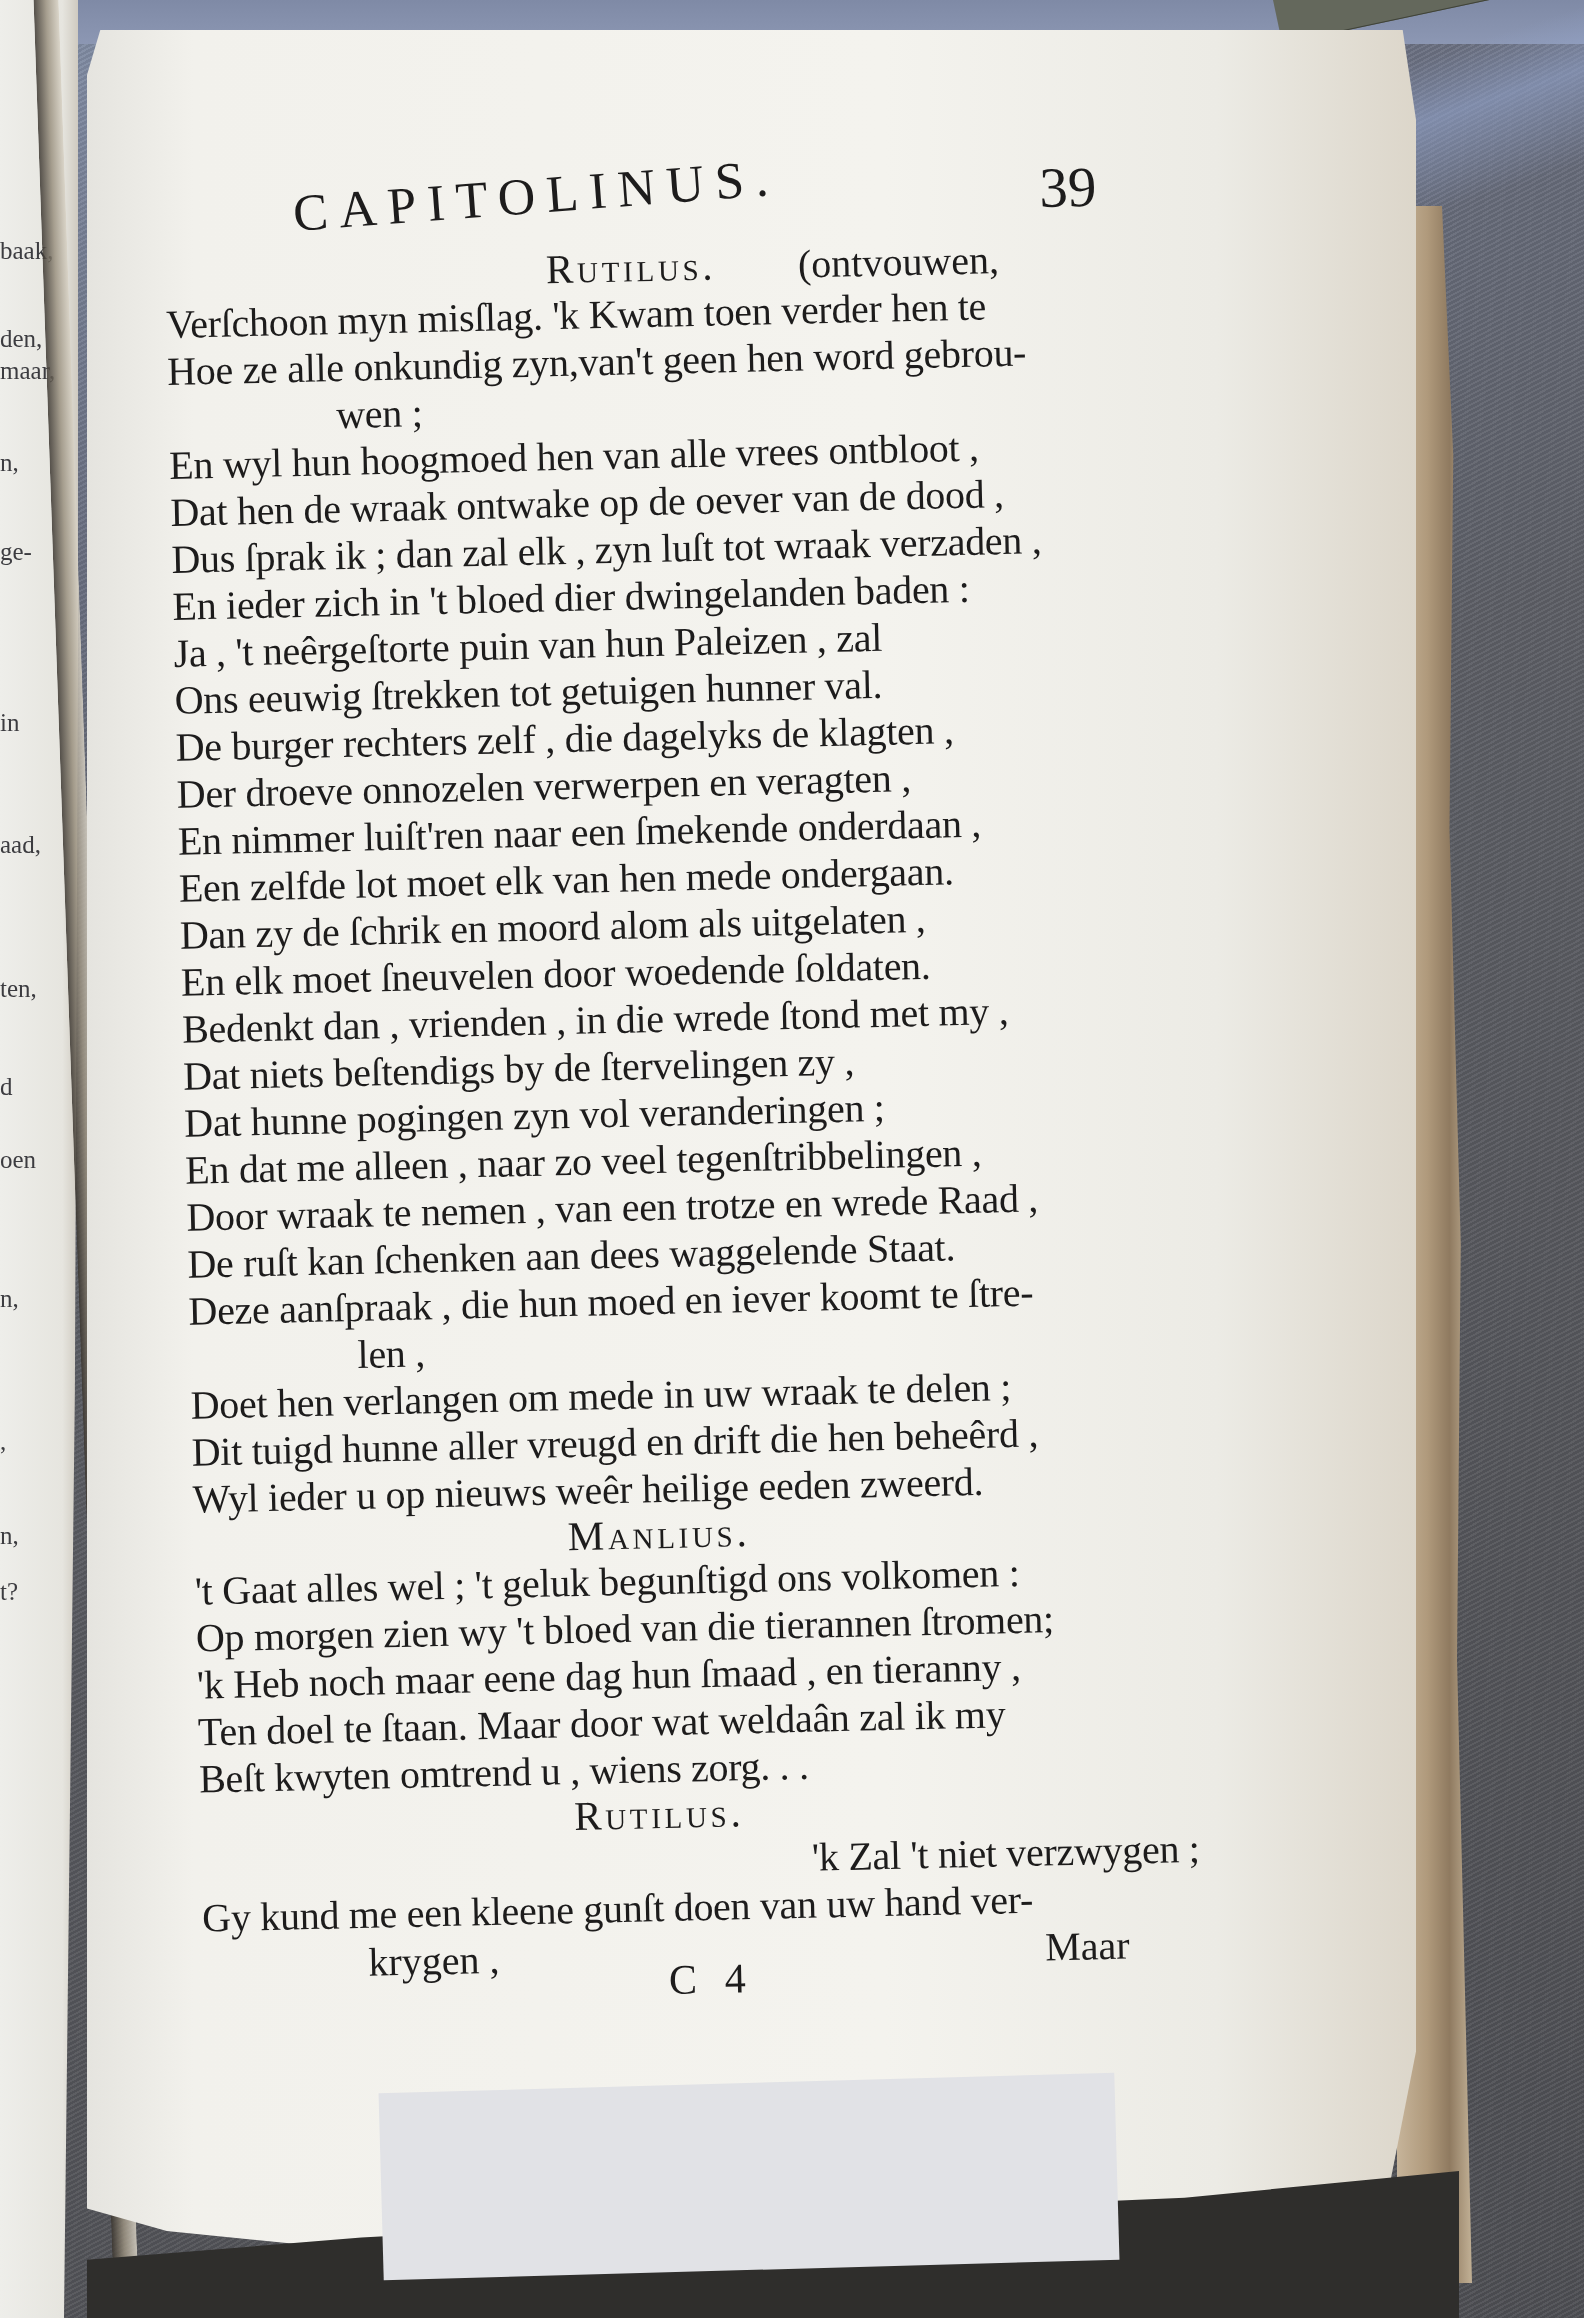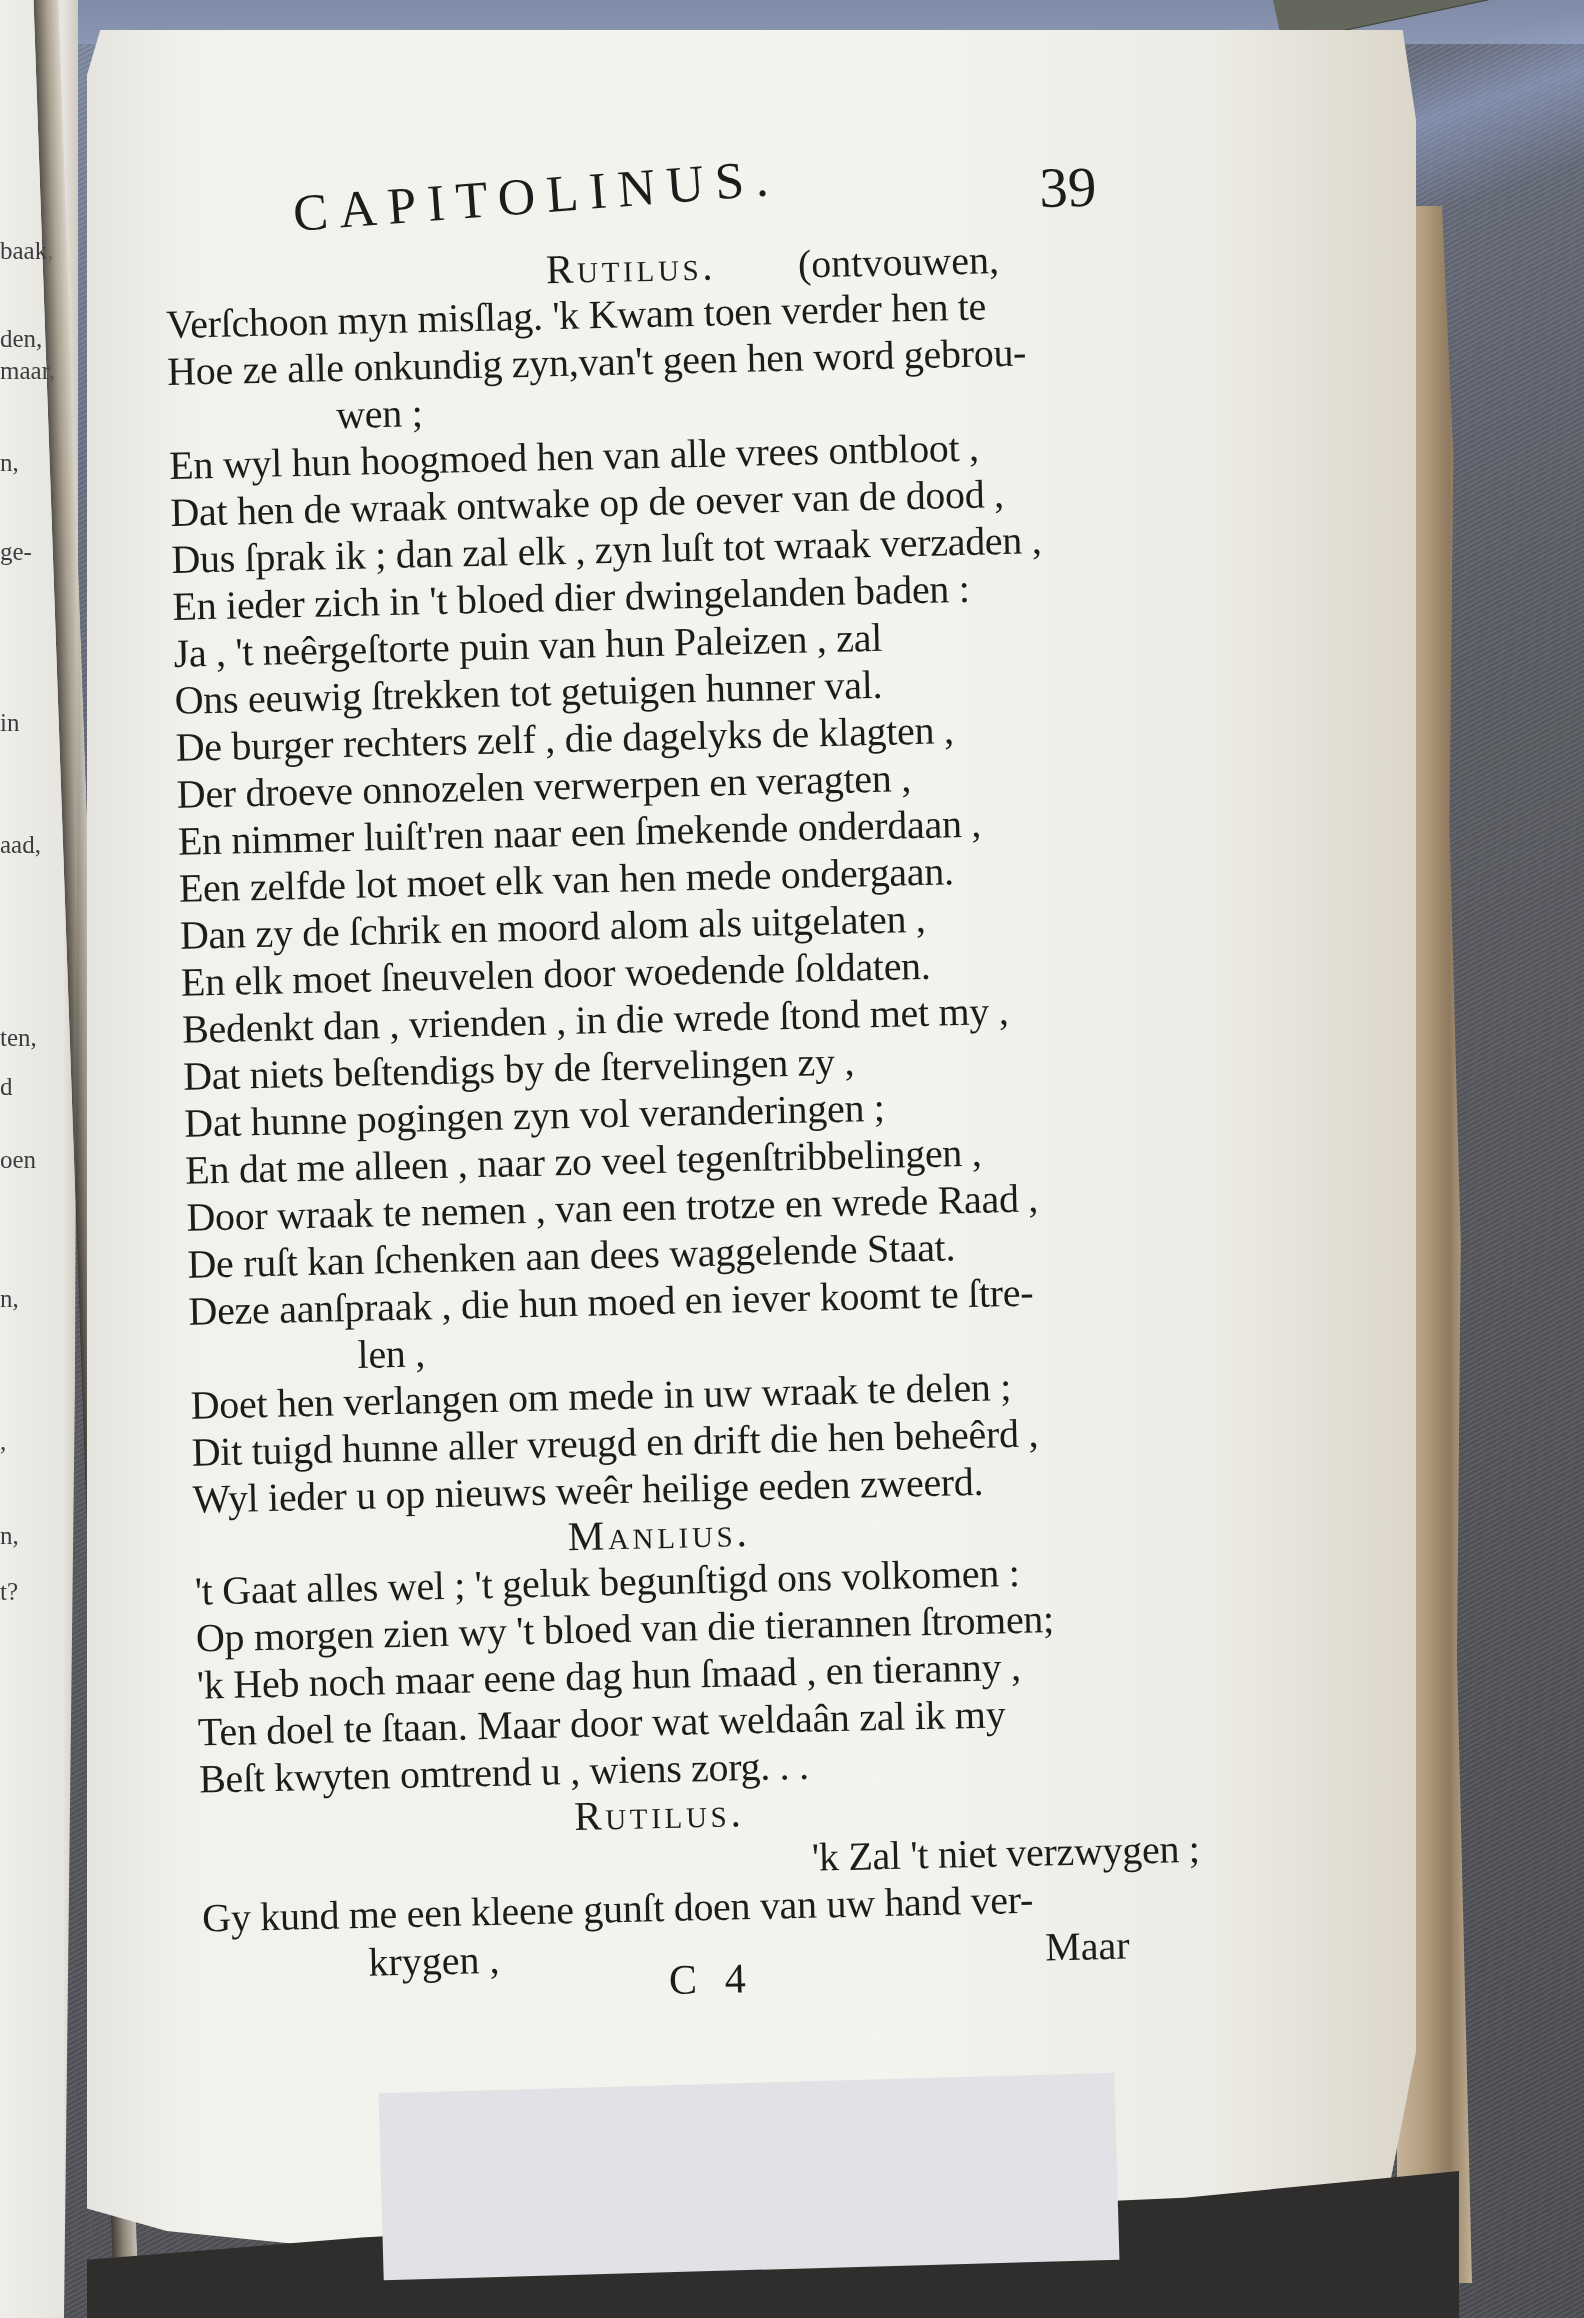--- a/index.html
+++ b/index.html
@@ -217,21 +217,21 @@
 
 <div class="left-page"></div>
 <div class="left-fragments">
   <span class="left-frag" style="top:237px">baak,</span>
   <span class="left-frag" style="top:325px">den,</span>
   <span class="left-frag" style="top:357px">maar,</span>
   <span class="left-frag" style="top:449px">n,</span>
   <span class="left-frag" style="top:538px">ge-</span>
   <span class="left-frag" style="top:709px">in</span>
   <span class="left-frag" style="top:831px">aad,</span>
-  <span class="left-frag" style="top:1024px">ten,</span>
+  <span class="left-frag" style="top:975px">ten,</span>
   <span class="left-frag" style="top:1073px">d</span>
   <span class="left-frag" style="top:1146px">oen</span>
   <span class="left-frag" style="top:1285px">n,</span>
   <span class="left-frag" style="top:1428px">,</span>
   <span class="left-frag" style="top:1522px">n,</span>
   <span class="left-frag" style="top:1578px">t?</span>
 </div>
 <div class="gutter"></div>
 
 <div class="page-edge"></div>

